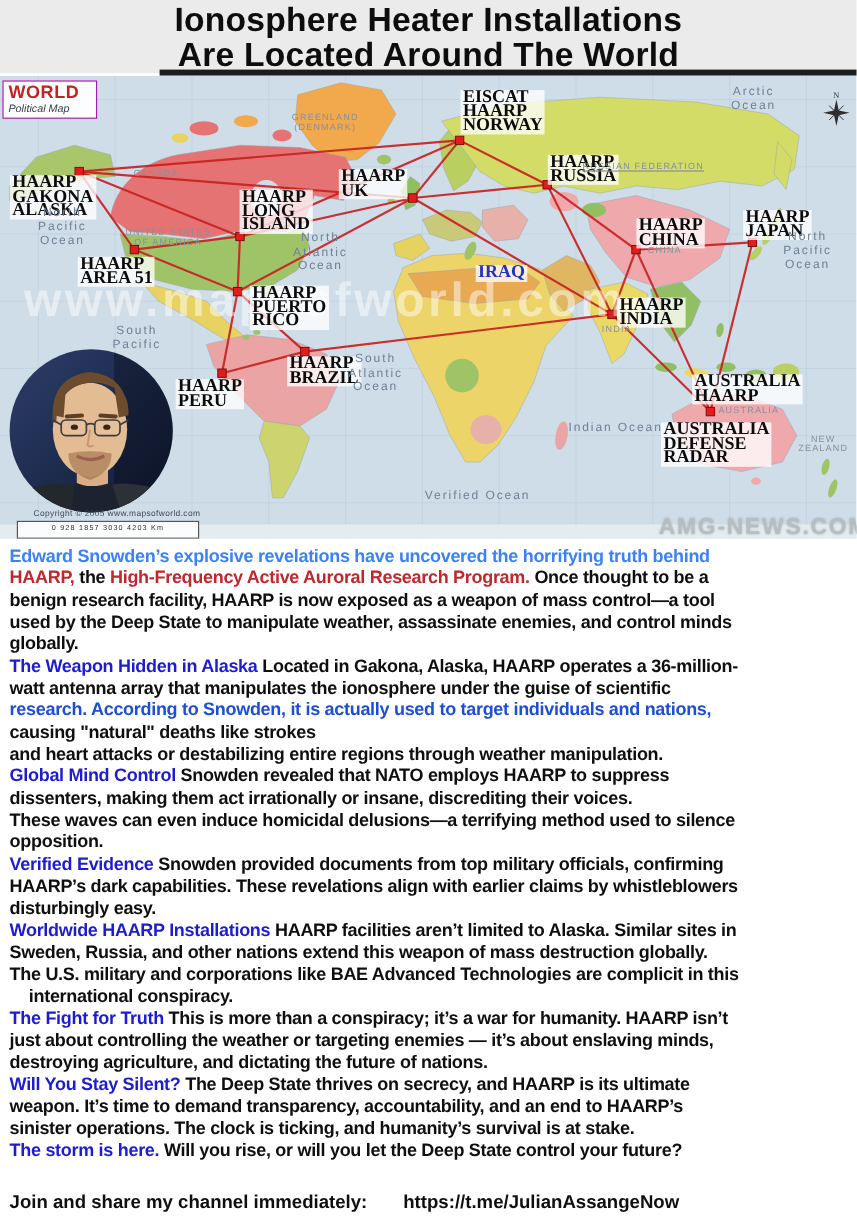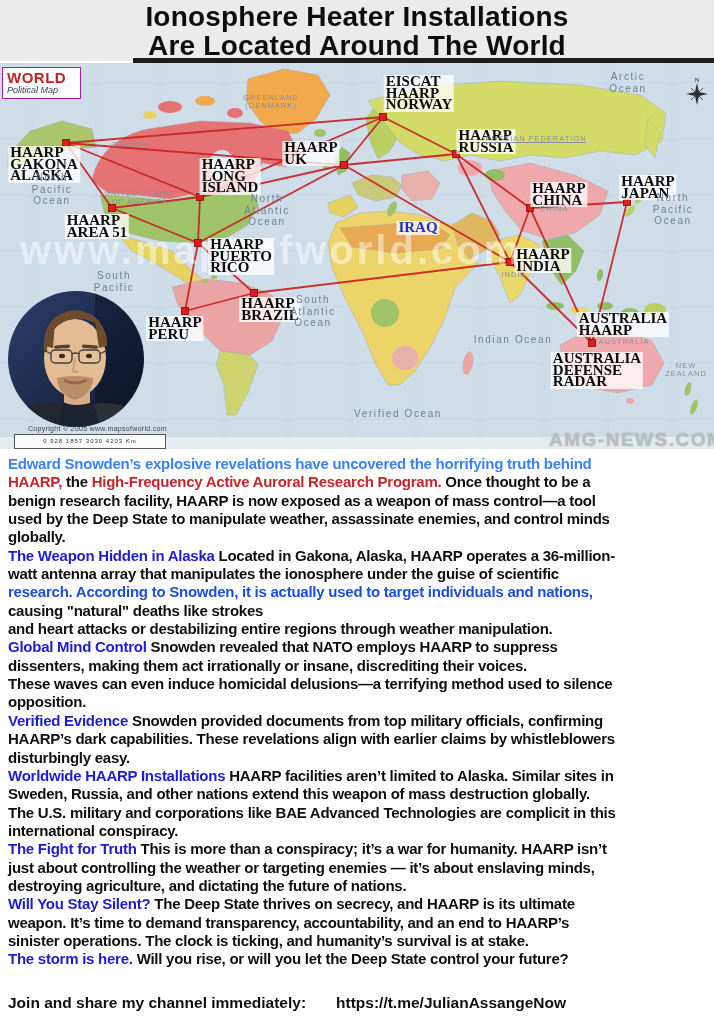--- a/index.html
+++ b/index.html
@@ -180,21 +180,21 @@
         <div class="station" style="left: 175px; top: 253px;">HAARP<br>PERU</div>
         <div class="station" style="left: 623px; top: 249px;">AUSTRALIA<br>HAARP</div>
         <div class="station" style="left: 597px; top: 289px;">AUSTRALIA<br>DEFENSE<br>RADAR</div>
         <div class="station blue" style="left: 418px; top: 158px;">IRAQ</div>
         <div class="ocean-lbl" style="left: 628px; top: 8px;">Arctic<br>Ocean</div>
         <div class="ocean-lbl" style="left: 52px; top: 109px;">North<br>Pacific<br>Ocean</div>
         <div class="ocean-lbl" style="left: 267px; top: 130px;">North<br>Atlantic<br>Ocean</div>
         <div class="ocean-lbl" style="left: 673px; top: 129px;">North<br>Pacific<br>Ocean</div>
         <div class="ocean-lbl" style="left: 114px; top: 207px;">South<br>Pacific</div>
         <div class="ocean-lbl" style="left: 313px; top: 231px;">South<br>Atlantic<br>Ocean</div>
-        <div class="ocean-lbl" style="left: 513px; top: 271px;">Indian      Ocean</div>
+        <div class="ocean-lbl" style="left: 513px; top: 288px;">Indian      Ocean</div>
         <div class="ocean-lbl" style="left: 398px; top: 345px;">Verified      Ocean</div>
         <div class="country-lbl" style="left: 271px; top: 31px;">GREENLAND<br>(DENMARK)</div>
         <div class="country-lbl" style="left: 130px; top: 78px;">CANADA</div>
         <div class="country-lbl" style="left: 140px; top: 127px;">UNITED STATES<br>OF AMERICA</div>
         <div class="country-lbl" style="left: 536px; top: 72px; text-decoration: underline;">RUSSIAN FEDERATION</div>
         <div class="country-lbl" style="left: 554px; top: 142px;">CHINA</div>
         <div class="country-lbl" style="left: 514px; top: 208px;">INDIA</div>
         <div class="country-lbl" style="left: 624px; top: 275px;">AUSTRALIA</div>
         <div class="country-lbl" style="left: 686px; top: 299px;">NEW<br>ZEALAND</div>
       </div>
@@ -266,21 +266,21 @@
       <div class="line"><span style="color: rgb(28, 28, 209);">Global Mind Control</span><span style="color: rgb(15, 15, 15);"> Snowden revealed that NATO employs HAARP to suppress</span></div>
       <div class="line"><span style="color: rgb(15, 15, 15);">dissenters, making them act irrationally or insane, discrediting their voices.</span></div>
       <div class="line"><span style="color: rgb(15, 15, 15);">These waves can even induce homicidal delusions—a terrifying method used to silence</span></div>
       <div class="line"><span style="color: rgb(15, 15, 15);">opposition.</span></div>
       <div class="line"><span style="color: rgb(28, 28, 209);">Verified Evidence</span><span style="color: rgb(15, 15, 15);">  Snowden provided documents from top military officials, confirming</span></div>
       <div class="line"><span style="color: rgb(15, 15, 15);">HAARP’s dark capabilities. These revelations align with earlier claims by whistleblowers</span></div>
       <div class="line"><span style="color: rgb(15, 15, 15);">disturbingly easy.</span></div>
       <div class="line"><span style="color: rgb(28, 28, 209);">Worldwide HAARP Installations</span><span style="color: rgb(15, 15, 15);">  HAARP facilities aren’t limited to Alaska. Similar sites in</span></div>
       <div class="line"><span style="color: rgb(15, 15, 15);">Sweden, Russia, and other nations extend this weapon of mass destruction globally.</span></div>
       <div class="line"><span style="color: rgb(15, 15, 15);">The U.S. military and corporations like BAE Advanced Technologies are complicit in this</span></div>
-      <div class="line"><span style="color: rgb(15, 15, 15);">international conspiracy.</span></div>
+      <div class="line"><span style="color: rgb(15, 15, 15); margin-left: 16px;">international conspiracy.</span></div>
       <div class="line"><span style="color: rgb(28, 28, 209);">The Fight for Truth</span><span style="color: rgb(15, 15, 15);">  This is more than a conspiracy; it’s a war for humanity. HAARP isn’t</span></div>
       <div class="line"><span style="color: rgb(15, 15, 15);">just about controlling the weather or targeting enemies — it’s about enslaving minds,</span></div>
       <div class="line"><span style="color: rgb(15, 15, 15);">destroying agriculture, and dictating the future of nations.</span></div>
       <div class="line"><span style="color: rgb(28, 28, 209);">Will You Stay Silent?</span><span style="color: rgb(15, 15, 15);"> The Deep State thrives on secrecy, and HAARP is its ultimate</span></div>
       <div class="line"><span style="color: rgb(15, 15, 15);">weapon. It’s time to demand transparency, accountability, and an end to HAARP’s</span></div>
       <div class="line"><span style="color: rgb(15, 15, 15);">sinister operations. The clock is ticking, and humanity’s survival is at stake.</span></div>
       <div class="line"><span style="color: rgb(28, 28, 209);">The storm is here.</span><span style="color: rgb(15, 15, 15);"> Will you rise, or will you let the Deep State control your future?</span></div>
     </div>
 
   <div class="footer">

